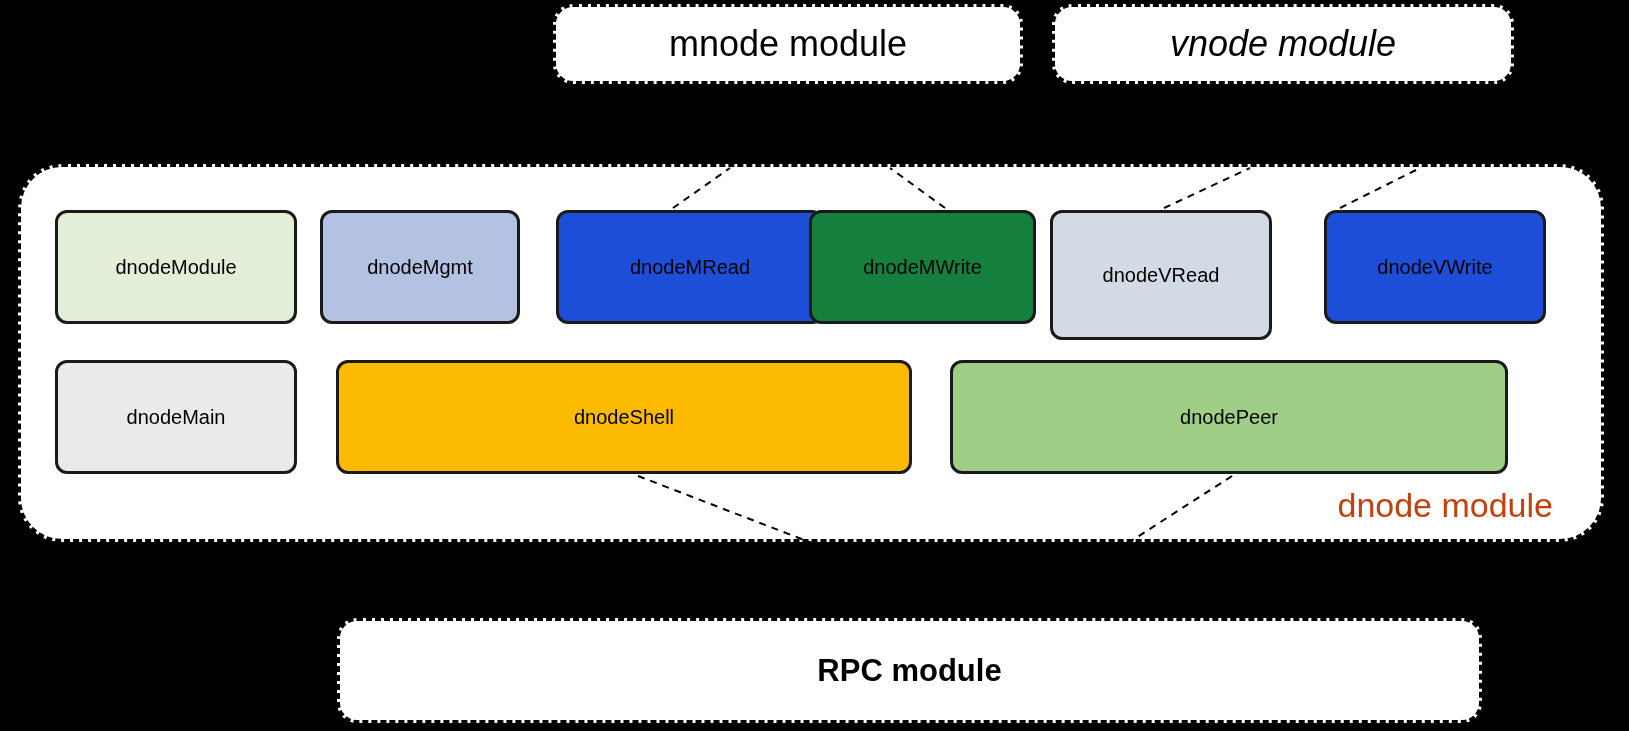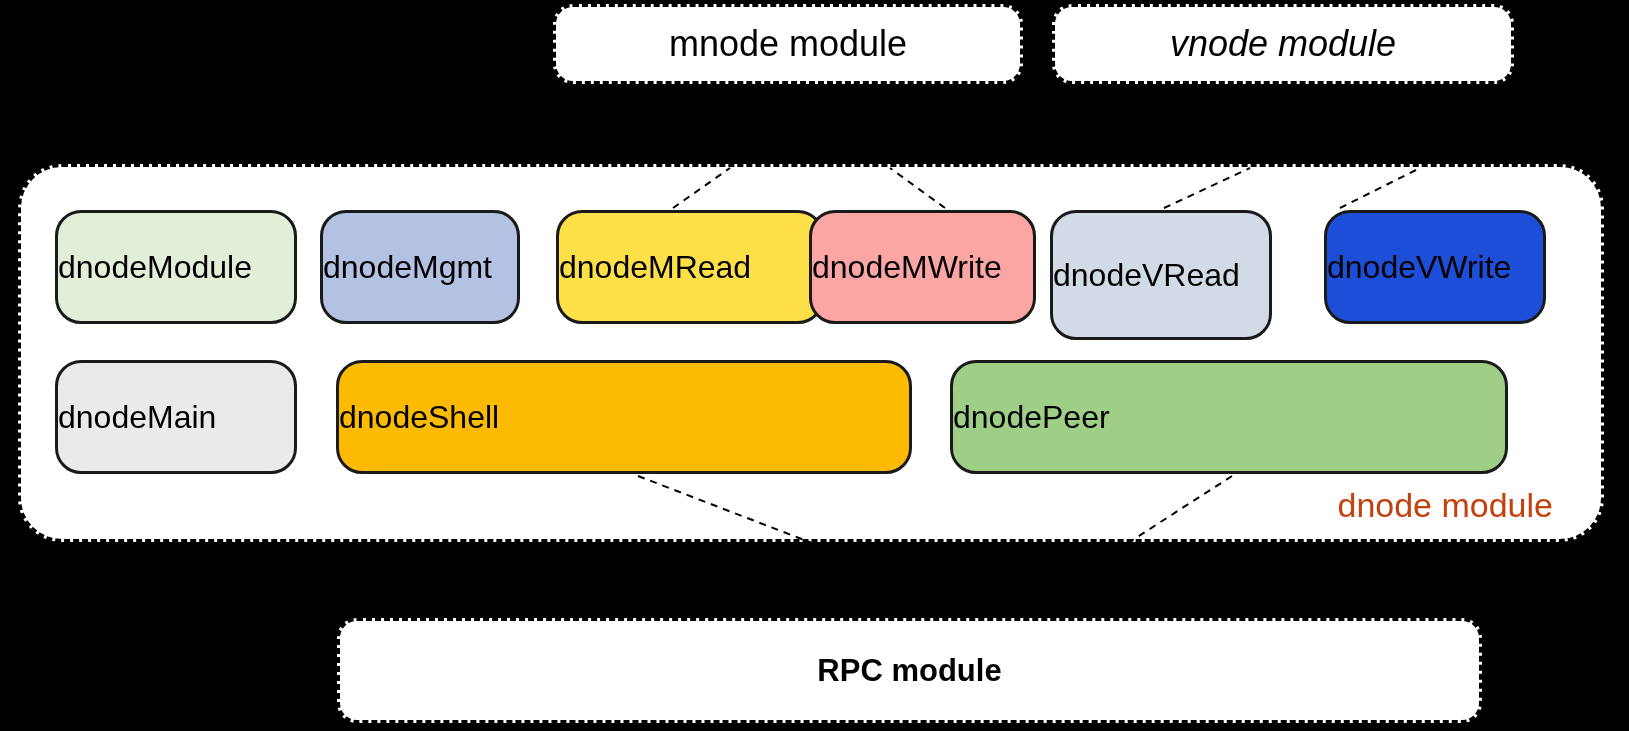--- a/index.html
+++ b/index.html
@@ -59,25 +59,26 @@
     font-size: 34px;
     color: #c2410c;
     white-space: nowrap;
   }
 
   
   .node {
     position: absolute;
     box-sizing: border-box;
     border: 3px solid #1a1a1a;
-    border-radius: 26px;
+    border-radius: 12px;
     display: flex;
     align-items: center;
+    justify-content: center;
     color: #000000;
-    font-size: 32px;
+    font-size: 20px;
     text-align: center;
     line-height: 1.15;
     white-space: nowrap;
   }
 
   
   #connectors {
     position: absolute;
     left: 0;
     top: 0;
@@ -116,24 +117,24 @@
       <line x1="1232" y1="476" x2="1128" y2="543" stroke="#000000" stroke-width="2" stroke-dasharray="7 6"></line>
     </svg>
 
   <div id="node-layer">
       <div class="node" style="left: 55px; top: 210px; width: 242px; height: 114px; background: rgb(226, 238, 216); border-color: rgb(26, 26, 26);">
         <span>dnodeModule</span>
       </div>
       <div class="node" style="left: 320px; top: 210px; width: 200px; height: 114px; background: rgb(179, 194, 227); border-color: rgb(26, 26, 26);">
         <span>dnodeMgmt</span>
       </div>
-      <div class="node" style="left: 556px; top: 210px; width: 268px; height: 114px; background: #fde047; border-color: rgb(26, 26, 26);">
+      <div class="node" style="left: 556px; top: 210px; width: 268px; height: 114px; background: #1d4ed8; border-color: rgb(26, 26, 26);">
         <span>dnodeMRead</span>
       </div>
-      <div class="node" style="left: 809px; top: 210px; width: 227px; height: 114px; background: #fca5a5; border-color: rgb(26, 26, 26);">
+      <div class="node" style="left: 809px; top: 210px; width: 227px; height: 114px; background: #15803d; border-color: rgb(26, 26, 26);">
         <span>dnodeMWrite</span>
       </div>
       <div class="node" style="left: 1050px; top: 210px; width: 222px; height: 130px; background: rgb(210, 218, 230); border-color: rgb(26, 26, 26);">
         <span>dnodeVRead</span>
       </div>
       <div class="node" style="left: 1286px; top: 210px; width: 222px; height: 114px; background: #1d4ed8; border-color: rgb(26, 26, 26); margin-left: 38px;">
         <span>dnodeVWrite</span>
       </div>
       <div class="node" style="left: 55px; top: 360px; width: 242px; height: 114px; background: rgb(234, 234, 234); border-color: rgb(26, 26, 26);">
         <span>dnodeMain</span>

